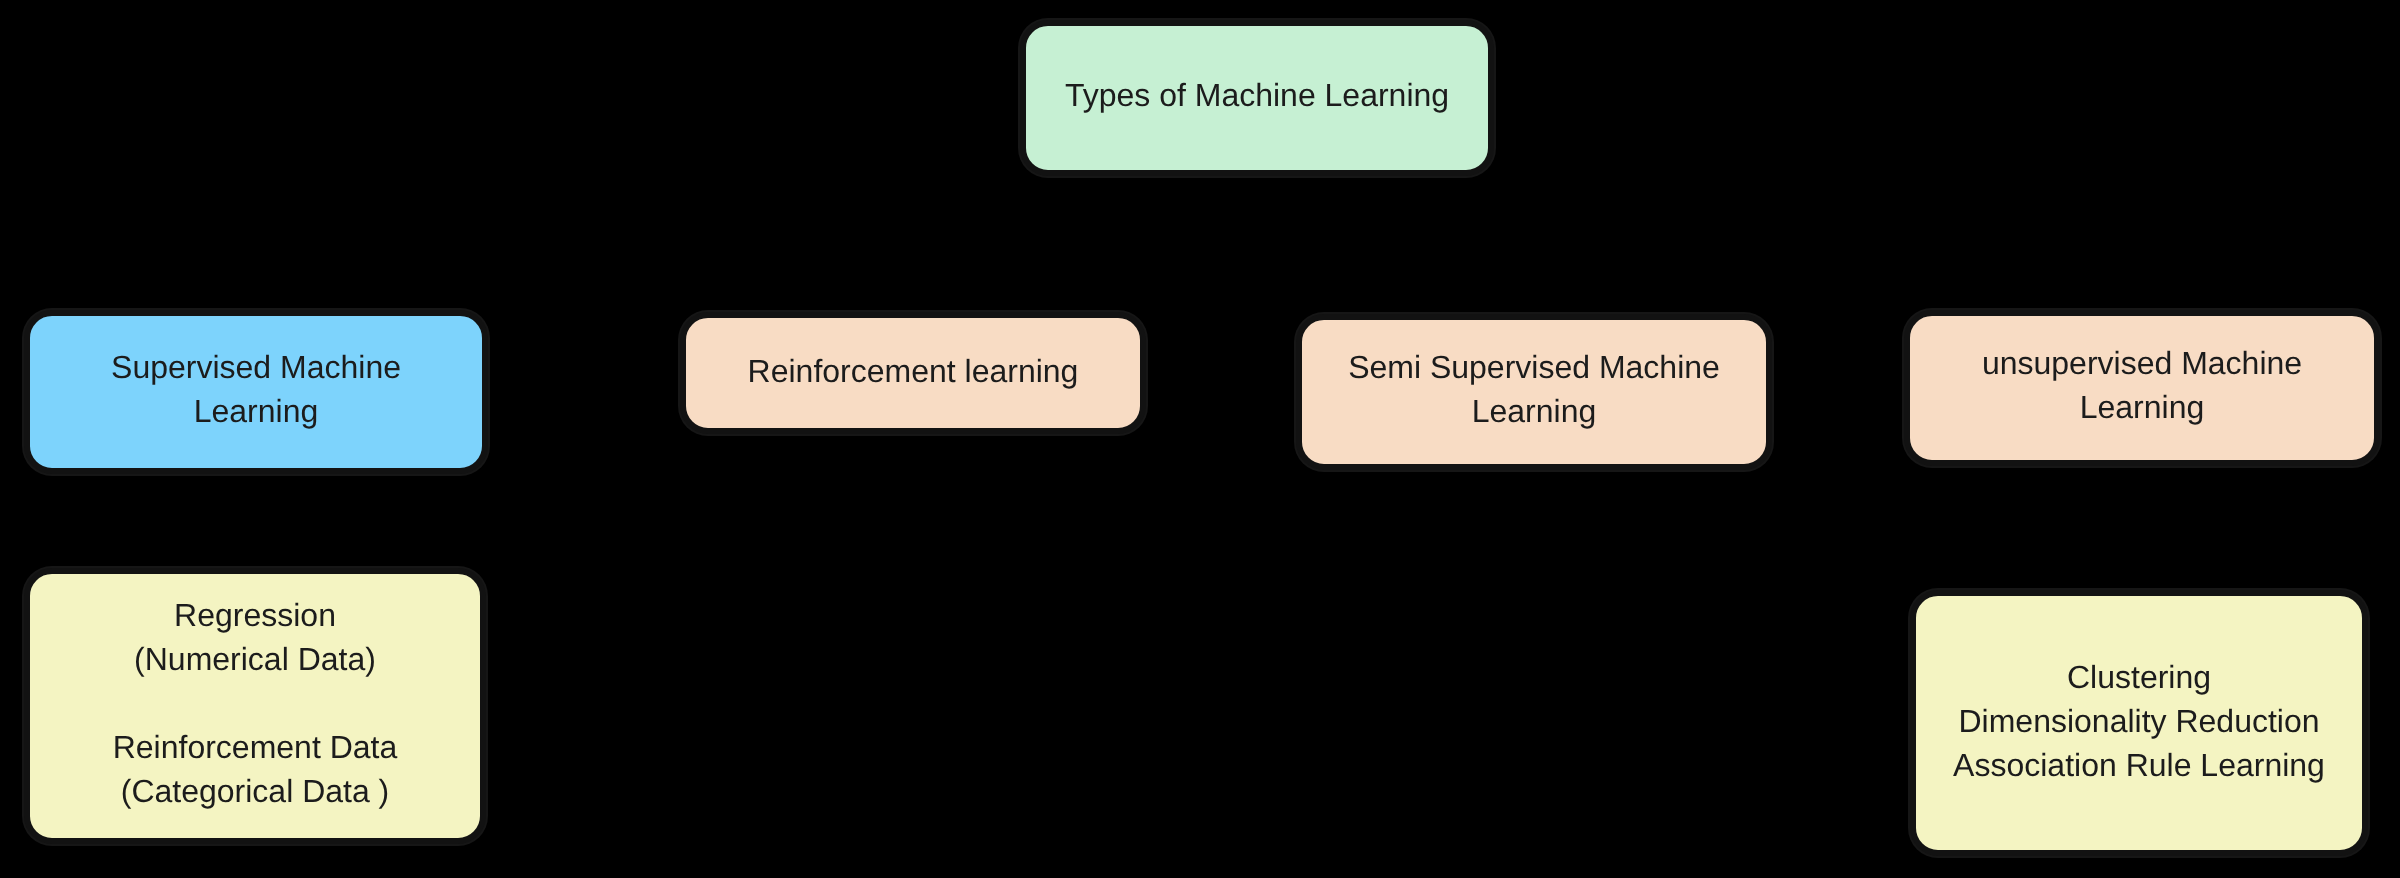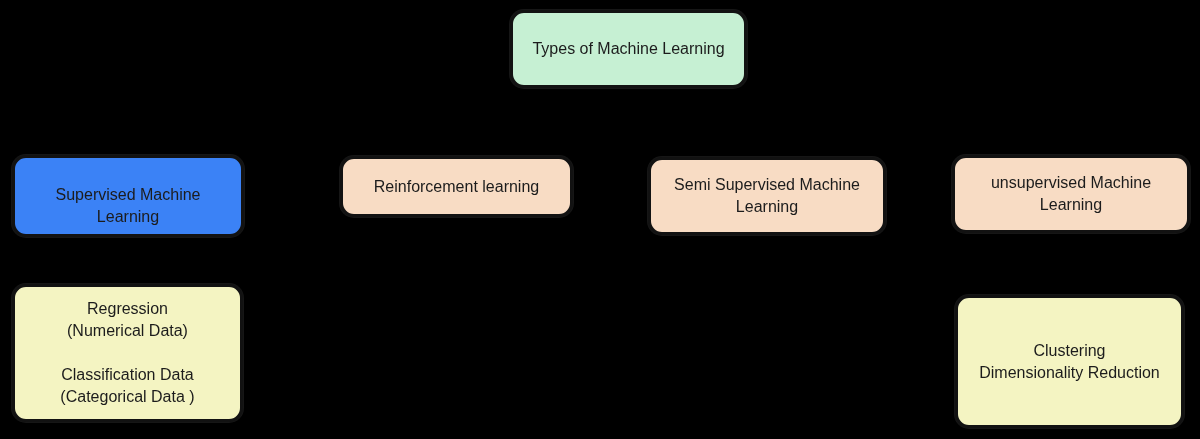--- a/index.html
+++ b/index.html
@@ -43,42 +43,43 @@
 </style>
 </head>
 <body>
 
 <div class="canvas" style="background-color: rgb(0, 0, 0);">
 
   <div class="node node-title" style="background-color: rgb(198, 240, 211);">
     <span>Types of Machine Learning</span>
   </div>
 
-  <div class="node node-supervised" style="background-color: #3b82f6; justify-content: flex-end;">
+  <div class="node node-supervised" style="background-color: #7dd3fc;">
     <span>Supervised Machine Learning</span>
   </div>
 
   <div class="node node-reinforce" style="background-color: rgb(248, 220, 196);">
     <span>Reinforcement learning</span>
   </div>
 
   <div class="node node-unsuper" style="background-color: rgb(248, 220, 196);">
     <span>unsupervised Machine Learning</span>
   </div>
 
   <div class="node node-semi" style="background-color: rgb(248, 220, 196);">
     <span>Semi Supervised Machine Learning</span>
   </div>
 
   <div class="node node-sup-detail" style="background-color: rgb(244, 244, 194);">
     <div class="line">Regression</div>
     <div class="line">(Numerical Data)</div>
     <div class="line"></div>
-    <div class="line">Classification Data</div>
+    <div class="line">Reinforcement Data</div>
     <div class="line">(Categorical Data )</div>
   </div>
 
   <div class="node node-uns-detail" style="background-color: rgb(244, 244, 194);">
     <div class="line">Clustering</div>
     <div class="line">Dimensionality Reduction</div>
+    <div class="line">Association Rule Learning</div>
   </div>
 
 </div>
 
 </body></html>

